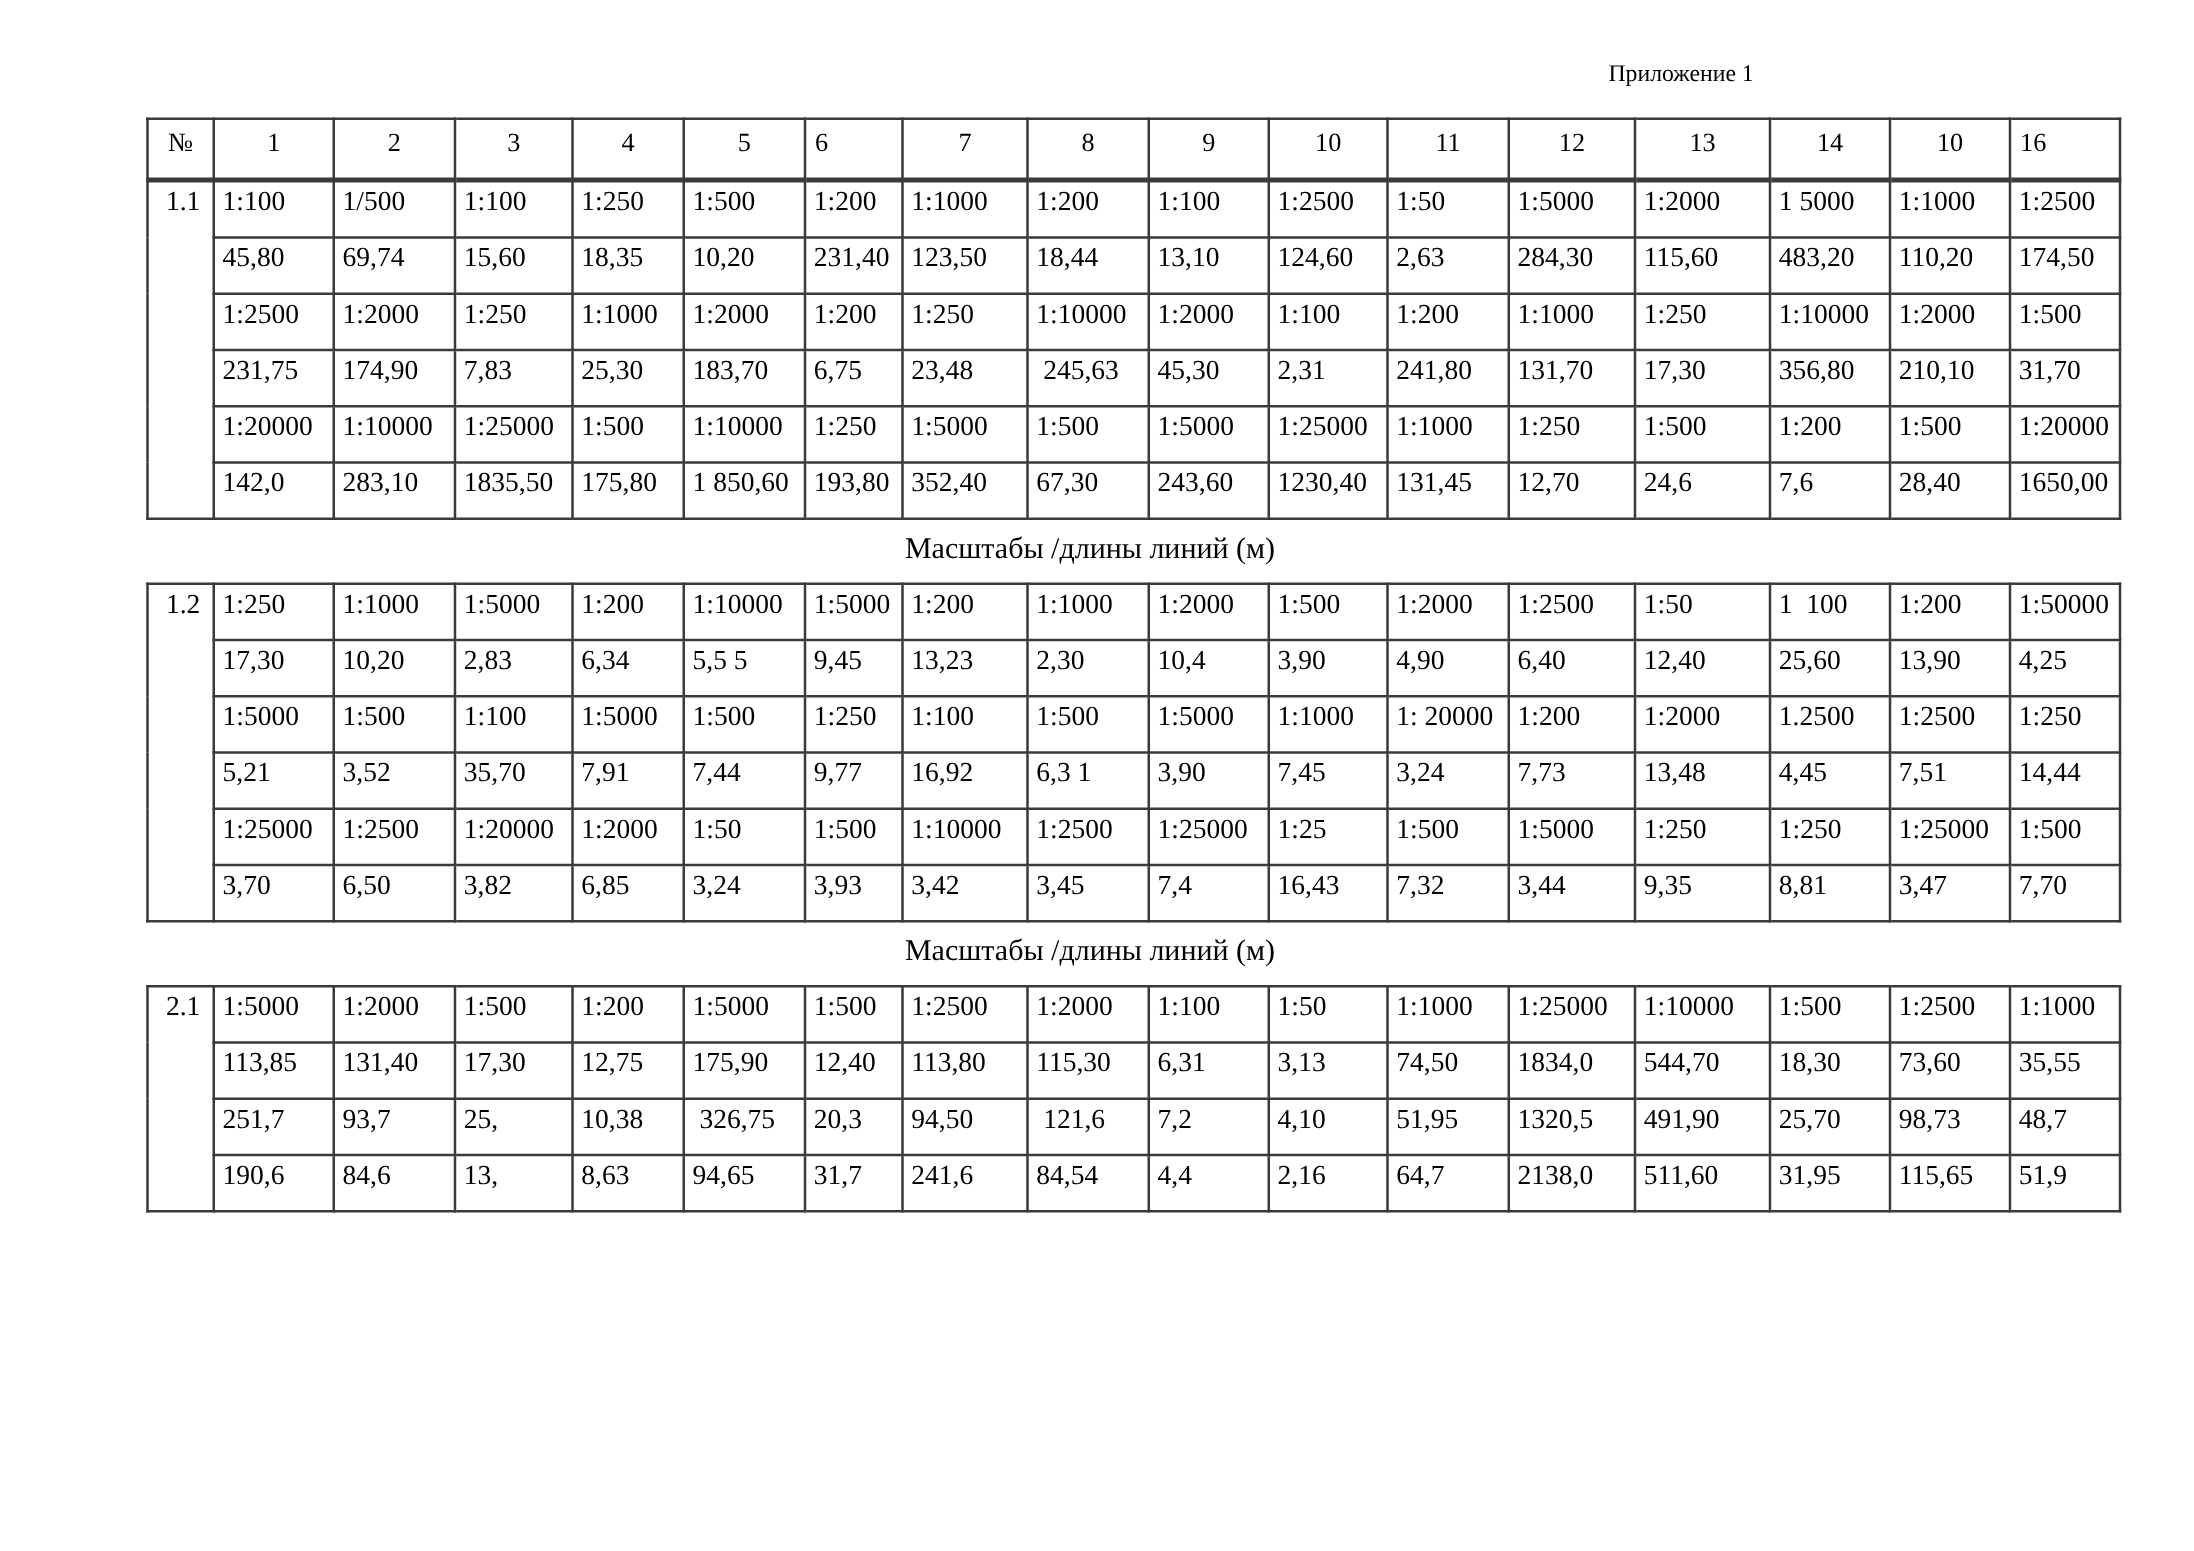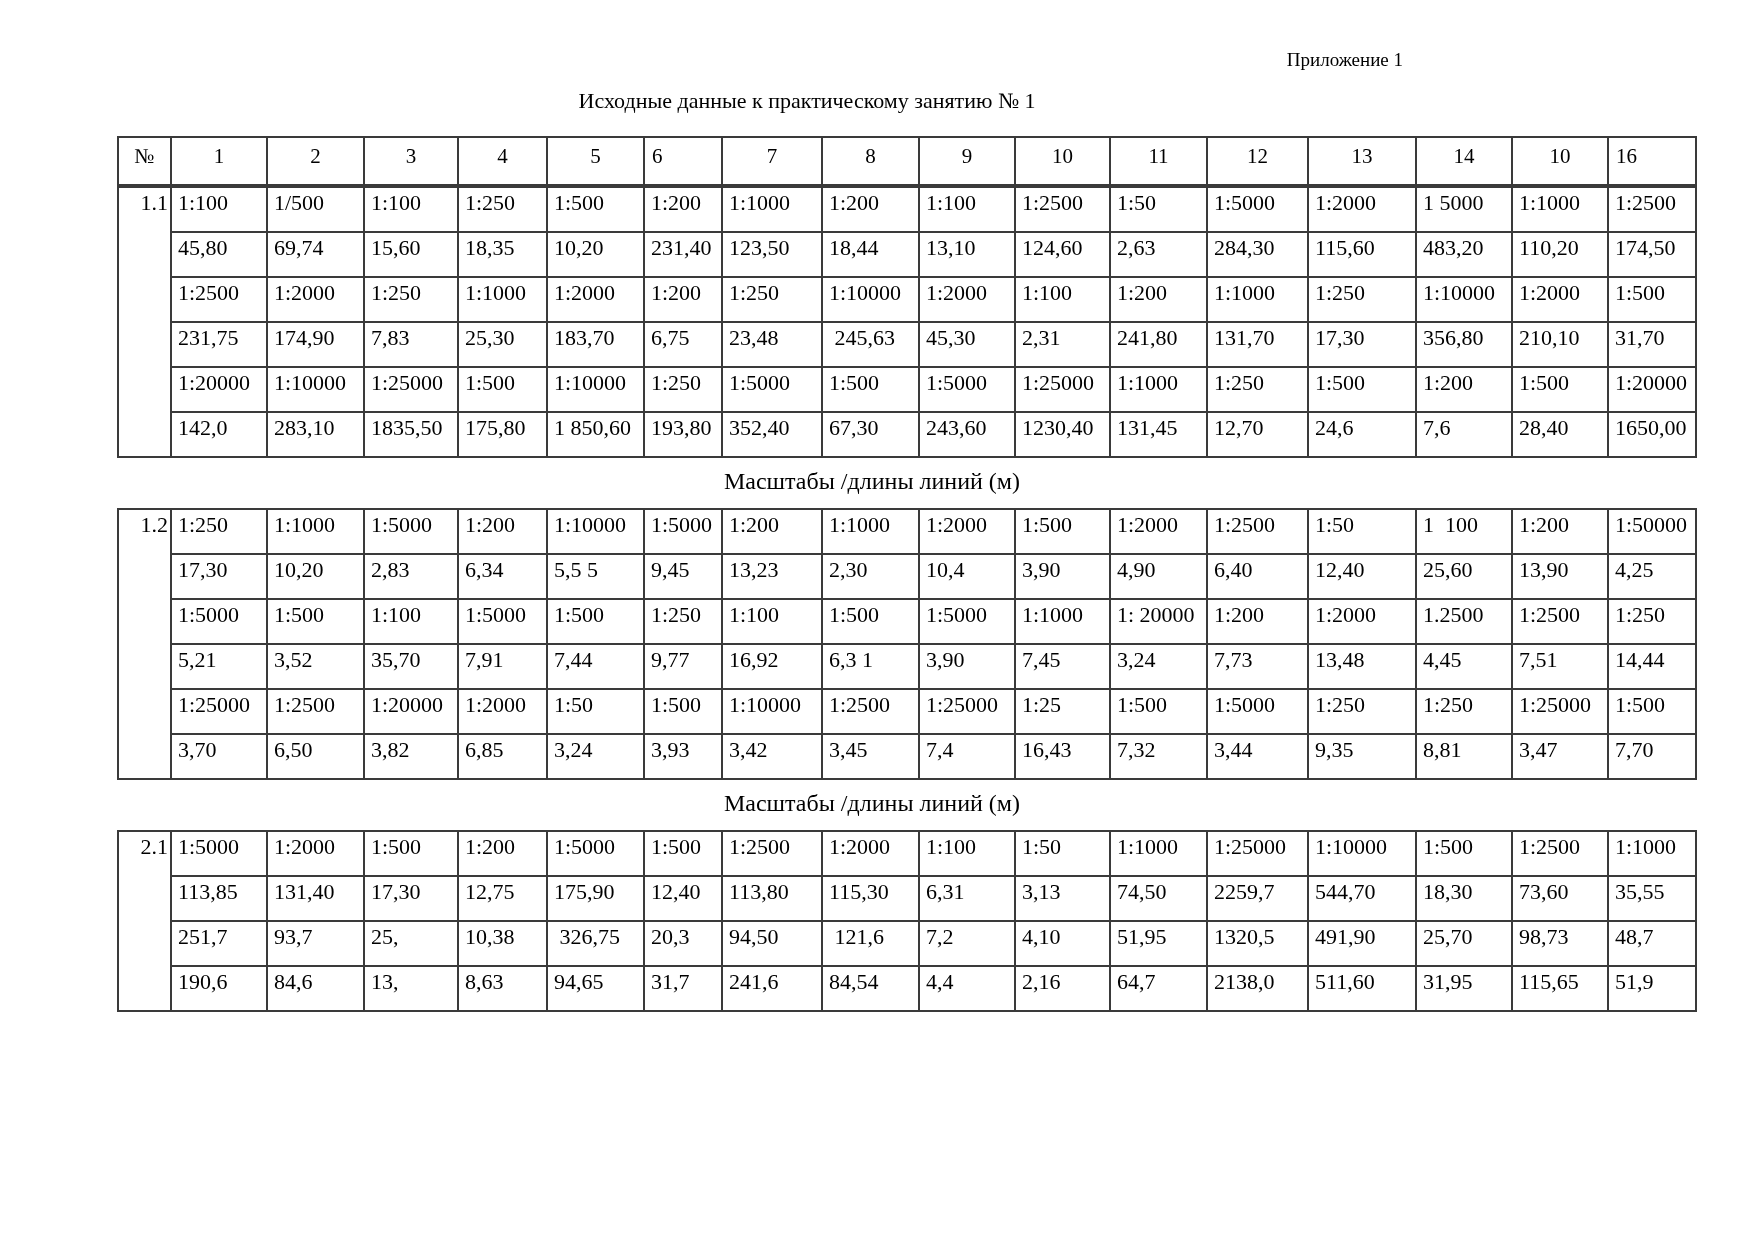--- a/index.html
+++ b/index.html
@@ -64,32 +64,31 @@
     padding-left: 7px;
   }
   .section-heading {
     width: 1510px;
     text-align: center;
     font-size: 24px;
     line-height: 28px;
     margin: 9px 0 13px 0;
   }
   td.label-cell {
-    text-align: right;
+    text-align: center;
     padding: 4px 0 0 0;
   }
 </style>
 </head>
 <body>
 
 <div class="page">
 
   <div class="appendix">Приложение 1</div>
 
-  <div class="doc-title">Исходные данные к практическому занятию № 1</div>
 
   <table class="grid num-table">
       <colgroup>
         <col style="width: 53px;">
         <col style="width: 96px;">
         <col style="width: 97px;">
         <col style="width: 94px;">
         <col style="width: 89px;">
         <col style="width: 97px;">
         <col style="width: 78px;">
@@ -443,21 +442,21 @@
           <td>131,40</td>
           <td>17,30</td>
           <td>12,75</td>
           <td>175,90</td>
           <td>12,40</td>
           <td>113,80</td>
           <td>115,30</td>
           <td>6,31</td>
           <td>3,13</td>
           <td>74,50</td>
-          <td>2259,7</td>
+          <td>1834,0</td>
           <td>544,70</td>
           <td>18,30</td>
           <td>73,60</td>
           <td>35,55</td>
         </tr>
         <tr>
           <td>251,7</td>
           <td>93,7</td>
           <td>25,</td>
           <td>10,38</td>

